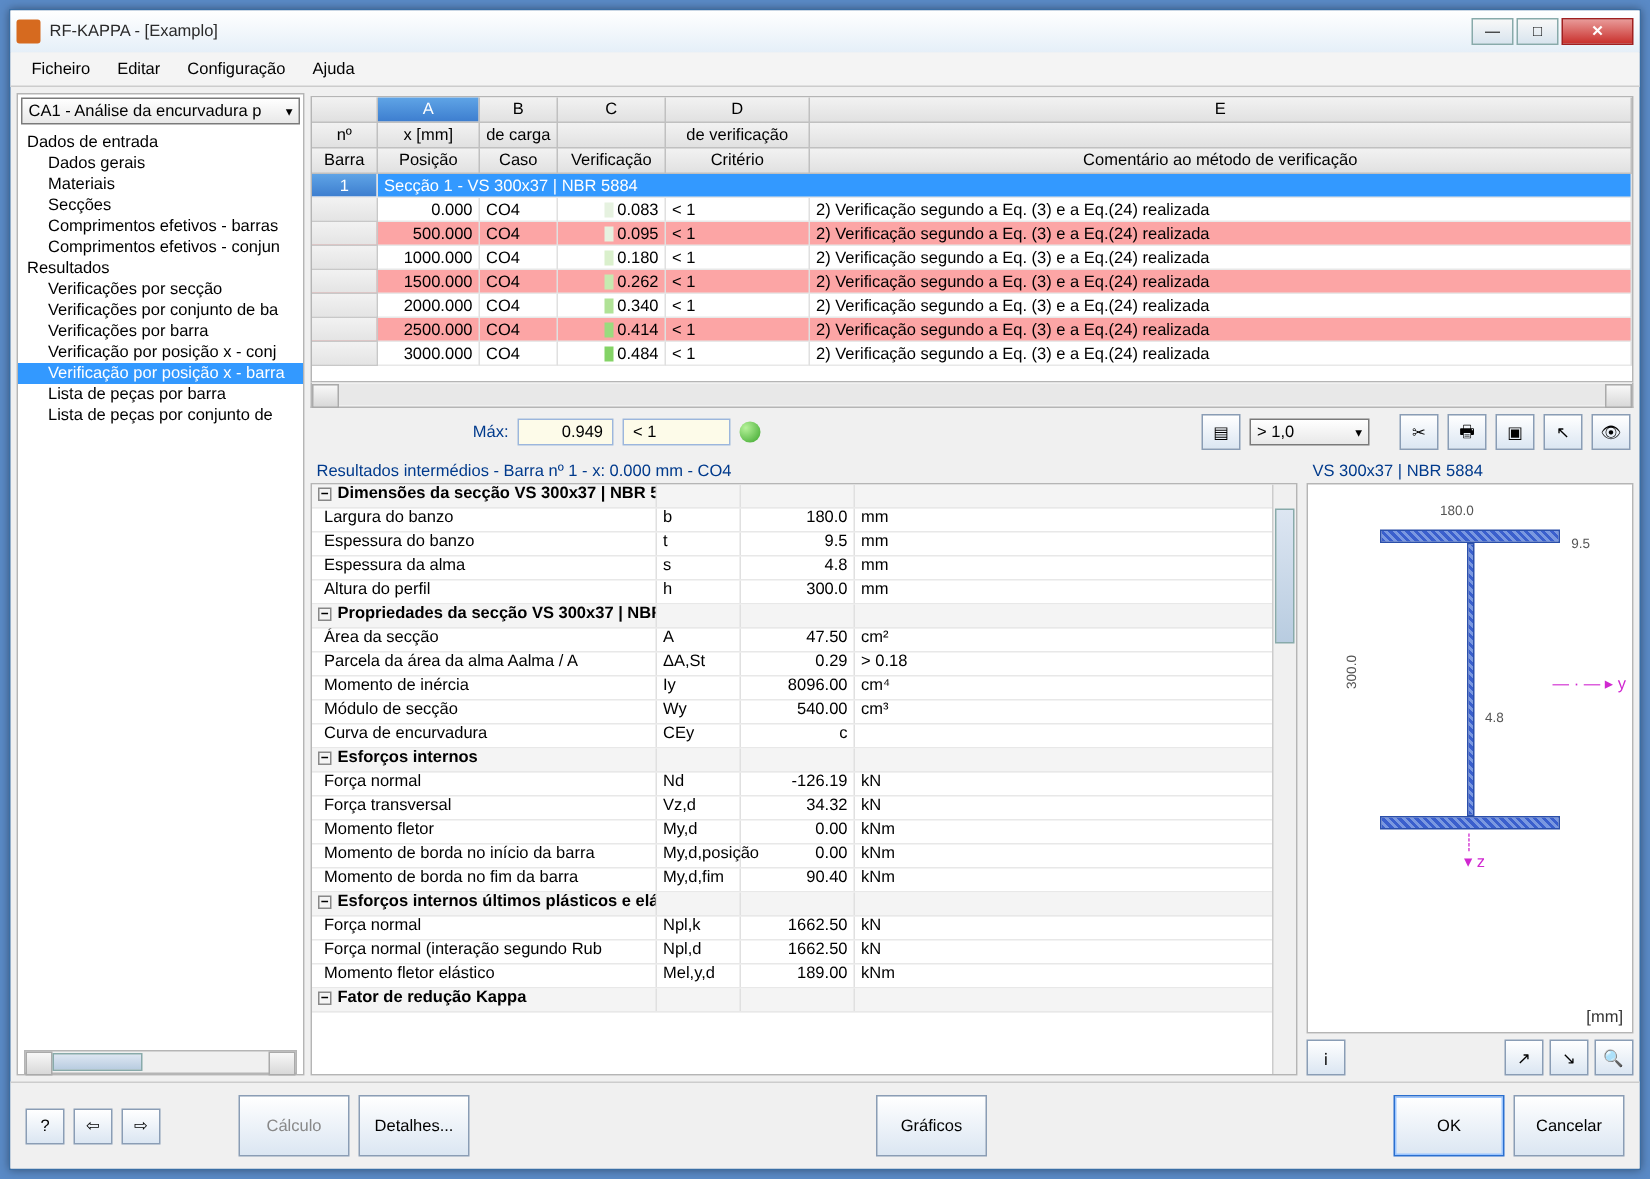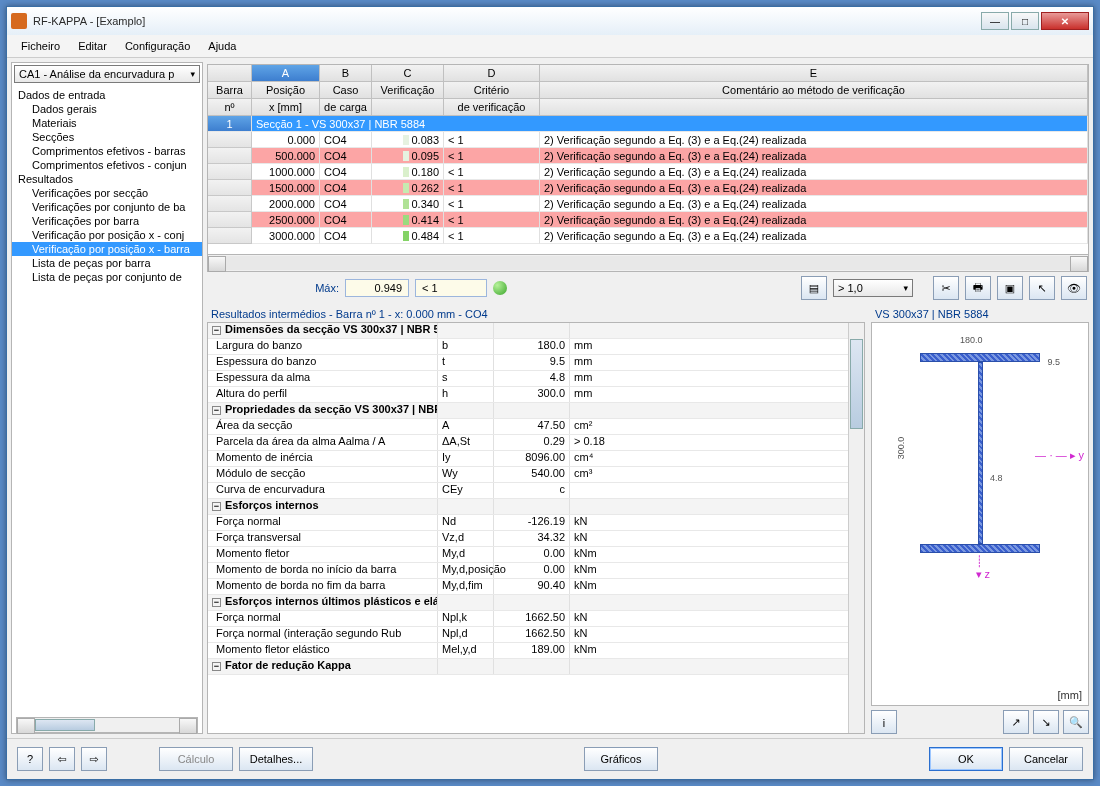--- a/index.html
+++ b/index.html
@@ -68,21 +68,21 @@
 .pv-canvas{flex:1;border:1px solid #b5b5b5;background:#fff;position:relative}
 .ibeam{position:relative;margin:30px auto 0;width:120px;height:200px}
 .ibeam .flange{position:absolute;left:0;right:0;height:9px;background:repeating-linear-gradient(45deg,#3a5fcd,#3a5fcd 2px,#7a98e0 2px,#7a98e0 4px);border:1px solid #2a4faa}
 .ibeam .flange.top{top:0}.ibeam .flange.bot{bottom:0}
 .ibeam .web{position:absolute;top:9px;bottom:9px;left:58px;width:5px;background:repeating-linear-gradient(45deg,#3a5fcd,#3a5fcd 2px,#7a98e0 2px,#7a98e0 4px);border:1px solid #2a4faa}
 .dim{color:#555;font-size:9px;position:absolute}
 .axis-y{color:#d028d0;position:absolute}
 .axis-z{color:#d028d0;position:absolute}
 .pv-footer{display:flex;justify-content:space-between;align-items:center;margin-top:4px}
 .footer{display:flex;align-items:center;gap:6px;padding:8px 10px;border-top:1px solid #ccc;background:#f0f0f0}
-.btn{min-width:74px;height:24px;border:1px solid #8a9db5;background:linear-gradient(#fff,#dbe6f2);padding:0 4px}
+.btn{min-width:74px;height:41px;border:1px solid #8a9db5;background:linear-gradient(#fff,#dbe6f2);padding:0 4px}
 .btn:disabled{color:#888}
 .btn.primary{border:1px solid #2a6fcf;box-shadow:inset 0 0 0 1px #9cc6ff}
 .hs-bottom{height:16px;border:1px solid #b5b5b5;background:#f0f0f0;margin:0 4px 0 4px;position:relative}
 .hs-bottom::before,.hs-bottom::after{content:"";position:absolute;top:0;width:16px;height:14px;background:linear-gradient(#f8f8f8,#d8d8d8);border:1px solid #aaa}
 .hs-bottom::before{left:0}.hs-bottom::after{right:0}
 .hs-bottom .thumb{position:absolute;left:18px;width:60px;top:1px;bottom:1px;background:linear-gradient(#dde6f2,#b8cce0);border:1px solid #8aa}
 </style>
 </head>
 <body>
 
@@ -131,34 +131,34 @@
       <div class="grid-wrap">
         <div class="grid-head">
           <div class="gh gc-r" style="background:linear-gradient(#f2f2f2,#e0e0e0)"></div>
           <div class="gh gc-a" style="background:linear-gradient(#5fa4e6,#3d7ecf);color:#fff">A</div>
           <div class="gh gc-b">B</div>
           <div class="gh gc-c">C</div>
           <div class="gh gc-d">D</div>
           <div class="gh gc-e">E</div>
         </div>
         <div class="grid-head">
+          <div class="gh gc-r">nº</div>
+          <div class="gh gc-a">x [mm]</div>
+          <div class="gh gc-b">de carga</div>
+          <div class="gh gc-c"></div>
+          <div class="gh gc-d">de verificação</div>
+          <div class="gh gc-e"></div>
+        </div>
+        <div class="grid-head">
           <div class="gh gc-r">Barra</div>
           <div class="gh gc-a">Posição</div>
           <div class="gh gc-b">Caso</div>
           <div class="gh gc-c" rowspan="2">Verificação</div>
           <div class="gh gc-d">Critério</div>
           <div class="gh gc-e" rowspan="2">Comentário ao método de verificação</div>
-        </div>
-        <div class="grid-head">
-          <div class="gh gc-r">nº</div>
-          <div class="gh gc-a">x [mm]</div>
-          <div class="gh gc-b">de carga</div>
-          <div class="gh gc-c"></div>
-          <div class="gh gc-d">de verificação</div>
-          <div class="gh gc-e"></div>
         </div>
         <div class="grid-body" id="gridbody">
             <div class="grow sel">
               <div class="gcell gc-r">1</div>
               <div class="gcell gc-a" style="flex: 1 1 0%;">Secção 1 - VS 300x37 | NBR 5884</div>
             </div>
             <div class="grow">
               <div class="gcell gc-r"></div>
               <div class="gcell gc-a r">0.000</div>
               <div class="gcell gc-b">CO4</div>

